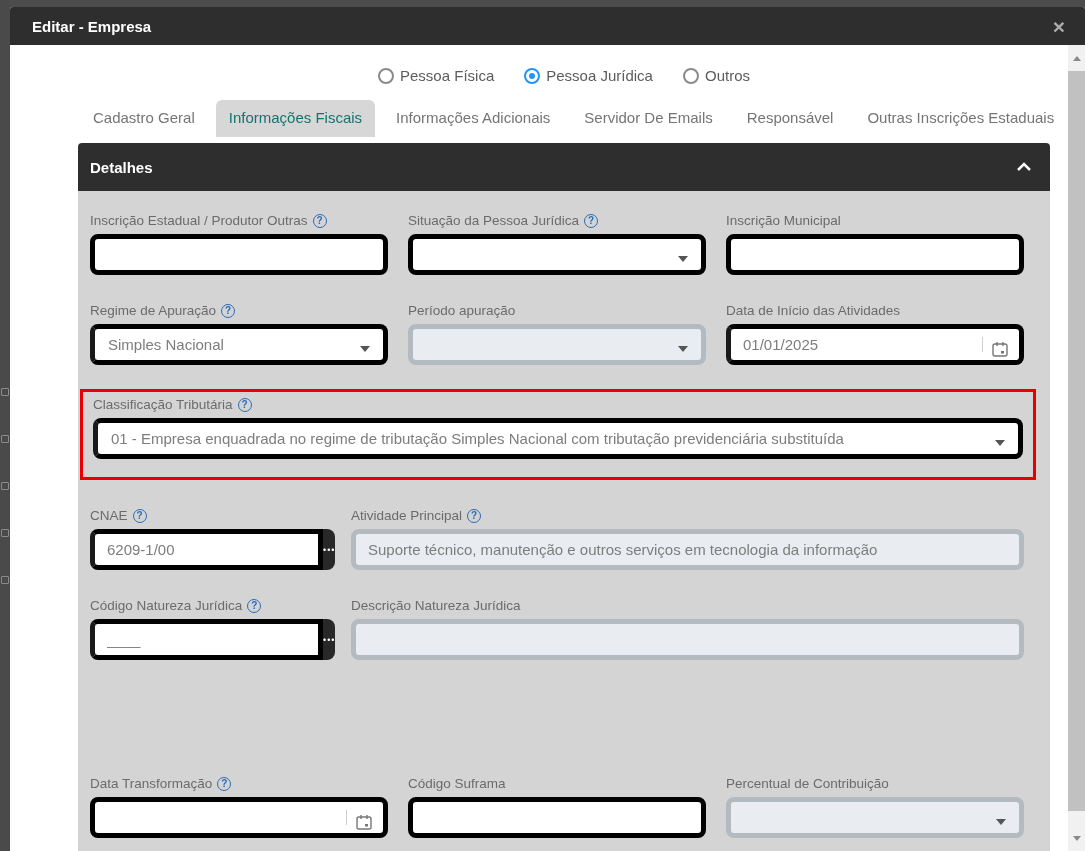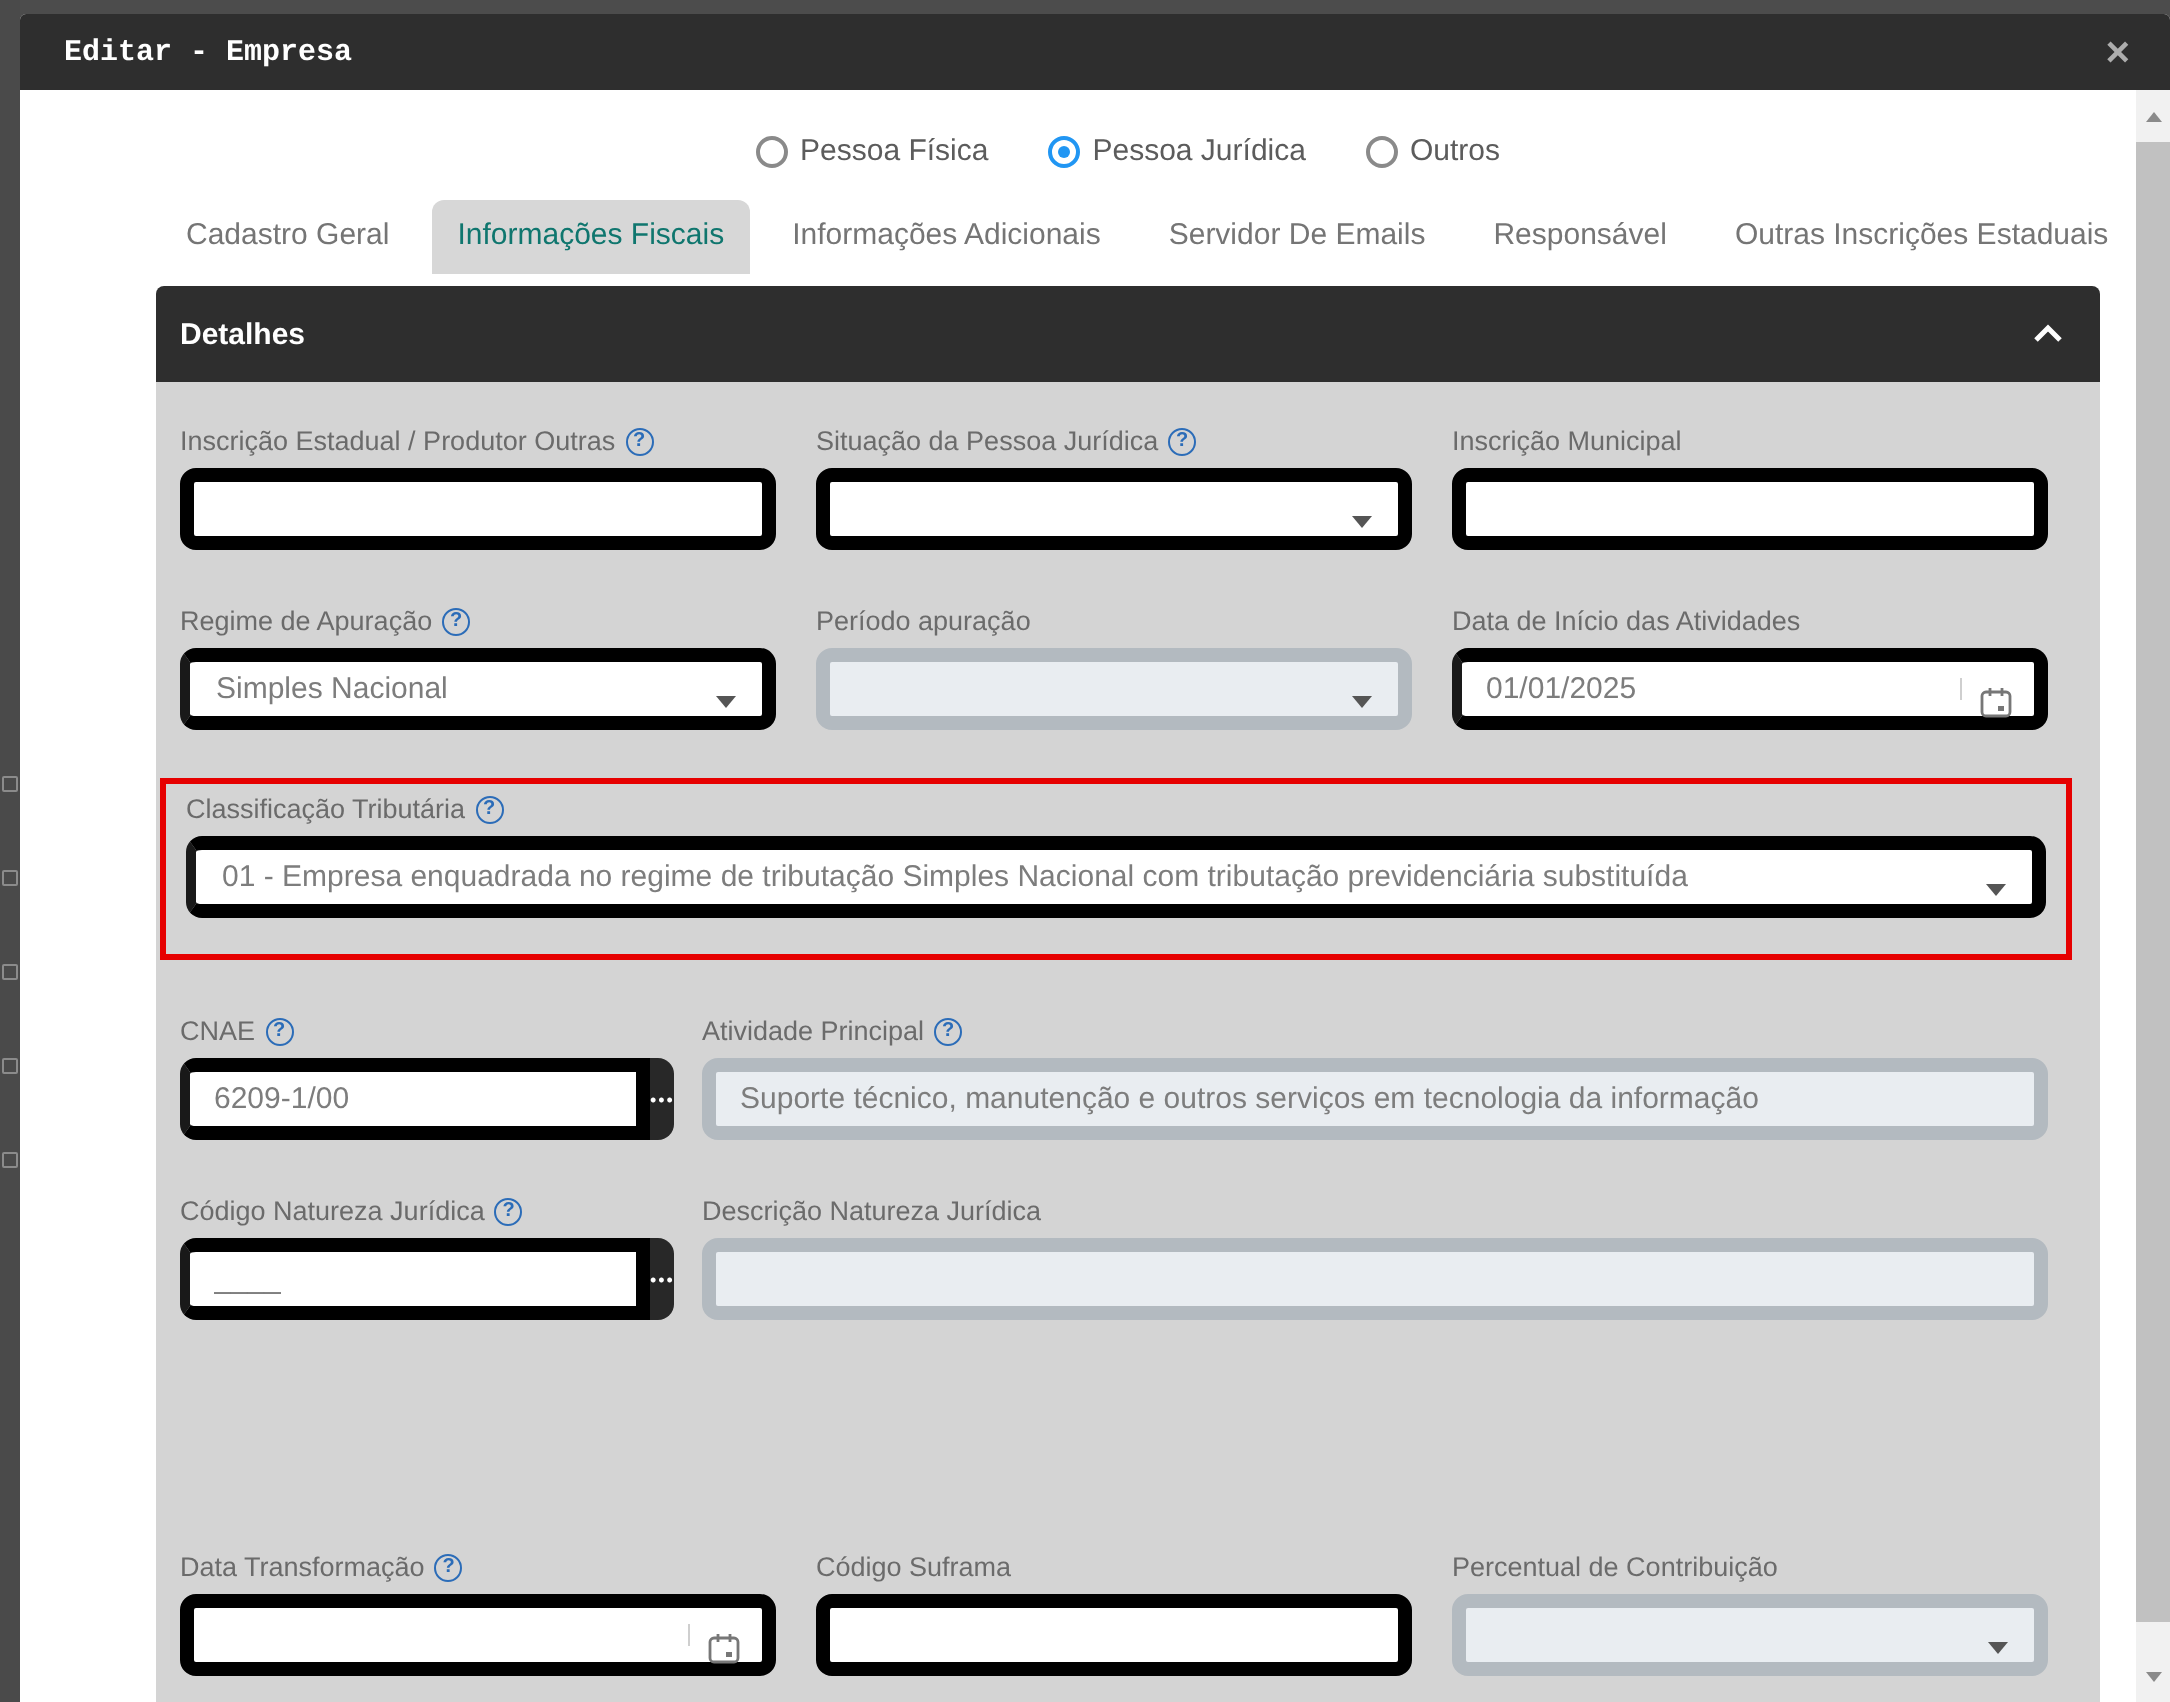--- a/index.html
+++ b/index.html
@@ -7,21 +7,21 @@
   body { background:#4c4c4c; position:relative; }
 
   
   .backdrop-strip { position:absolute; left:0; top:0; width:10px; height:851px; background:#4a4a4a; }
   .bg-frag-text { position:absolute; left:0; top:364px; font-size:12px; color:#a9a9a9;margin-left:12px; }
   .bg-sq { position:absolute; left:1px; width:8px; height:8px; border:1px solid #8b8b8b; border-radius:1px; }
 
   
   .modal { position:absolute; left:10px; top:7px; width:1075px; height:844px; background:#fff; border-radius:3px 3px 0 0; }
   .modal-header { height:38px; background:#2e2e2e; border-radius:3px 3px 0 0; display:flex; align-items:center; justify-content:space-between; padding:0 20px 0 22px; }
-  .modal-title { color:#ffffff; font-size:15px; font-weight:bold;font-family:Liberation Mono, monospace; }
+  .modal-title { color:#ffffff; font-size:15px; font-weight:bold; }
   .close-x { color:#adadad; font-size:21px; font-weight:bold; cursor:pointer; line-height:1; }
 
   .modal-body { position:relative; height:806px;padding-left:38px; }
   .content { padding:0 35px 0 30px; }
 
   
   .sb { position:absolute; top:0; right:0; bottom:0; width:17px; background:#f1f1f1; }
   .sb-arrow { position:absolute; left:0; width:17px; height:16px; display:flex; align-items:center; justify-content:center; }
   .sb-arrow.up { top:5px; }
   .sb-arrow.down { bottom:5px; }
@@ -50,21 +50,21 @@
   .panel { background:#d4d4d4; padding:22px 26px 26px 12px; border-radius:0 0 2px 2px; }
 
   .row3 { display:grid; grid-template-columns:1fr 1fr 1fr; column-gap:20px; }
   .row2 { display:grid; grid-template-columns:235px 1fr; column-gap:26px; }
   .mt { margin-top:28px; }
   .mt-big { margin-top:116px; }
 
   .field-label { font-size:13.5px; color:#6b6b6b; margin-bottom:6px; display:flex; align-items:center; gap:5px; }
   .help { width:14px; height:14px; border:1px solid #2b6cb8; border-radius:50%; color:#2b6cb8; font-size:10px; font-weight:bold; display:inline-flex; align-items:center; justify-content:center; flex:0 0 auto; }
 
-  .ctl { height:41px; background:#fff; border:7px solid #000000; border-radius:8px; display:flex; align-items:center; position:relative; font-size:15px; color:#7d7d7d; }
+  .ctl { height:41px; background:#fff; border:5px solid #000000; border-radius:8px; display:flex; align-items:center; position:relative; font-size:15px; color:#7d7d7d; }
   .ctl.filled { border-left:5px solid #191919; }
   .ctl.disabled { background:#e9edf1; border-color:#b3bac0; }
   .ctl input { border:none; background:transparent; flex:1; min-width:0; padding:0 12px; font:inherit; color:inherit; outline:none; }
   .sel-text { padding:0 30px 0 13px; white-space:nowrap; overflow:hidden; text-overflow:ellipsis; }
   .caret { position:absolute; right:13px; top:17px; width:0; height:0; border-left:5px solid transparent; border-right:5px solid transparent; border-top:6px solid #555; }
   .date-sep { position:absolute; right:36px; top:8px; bottom:8px; width:1px; background:#cfcfcf; }
   .cal-icon { position:absolute; right:10px; top:11px; }
 
   
   .grp { display:flex; }

